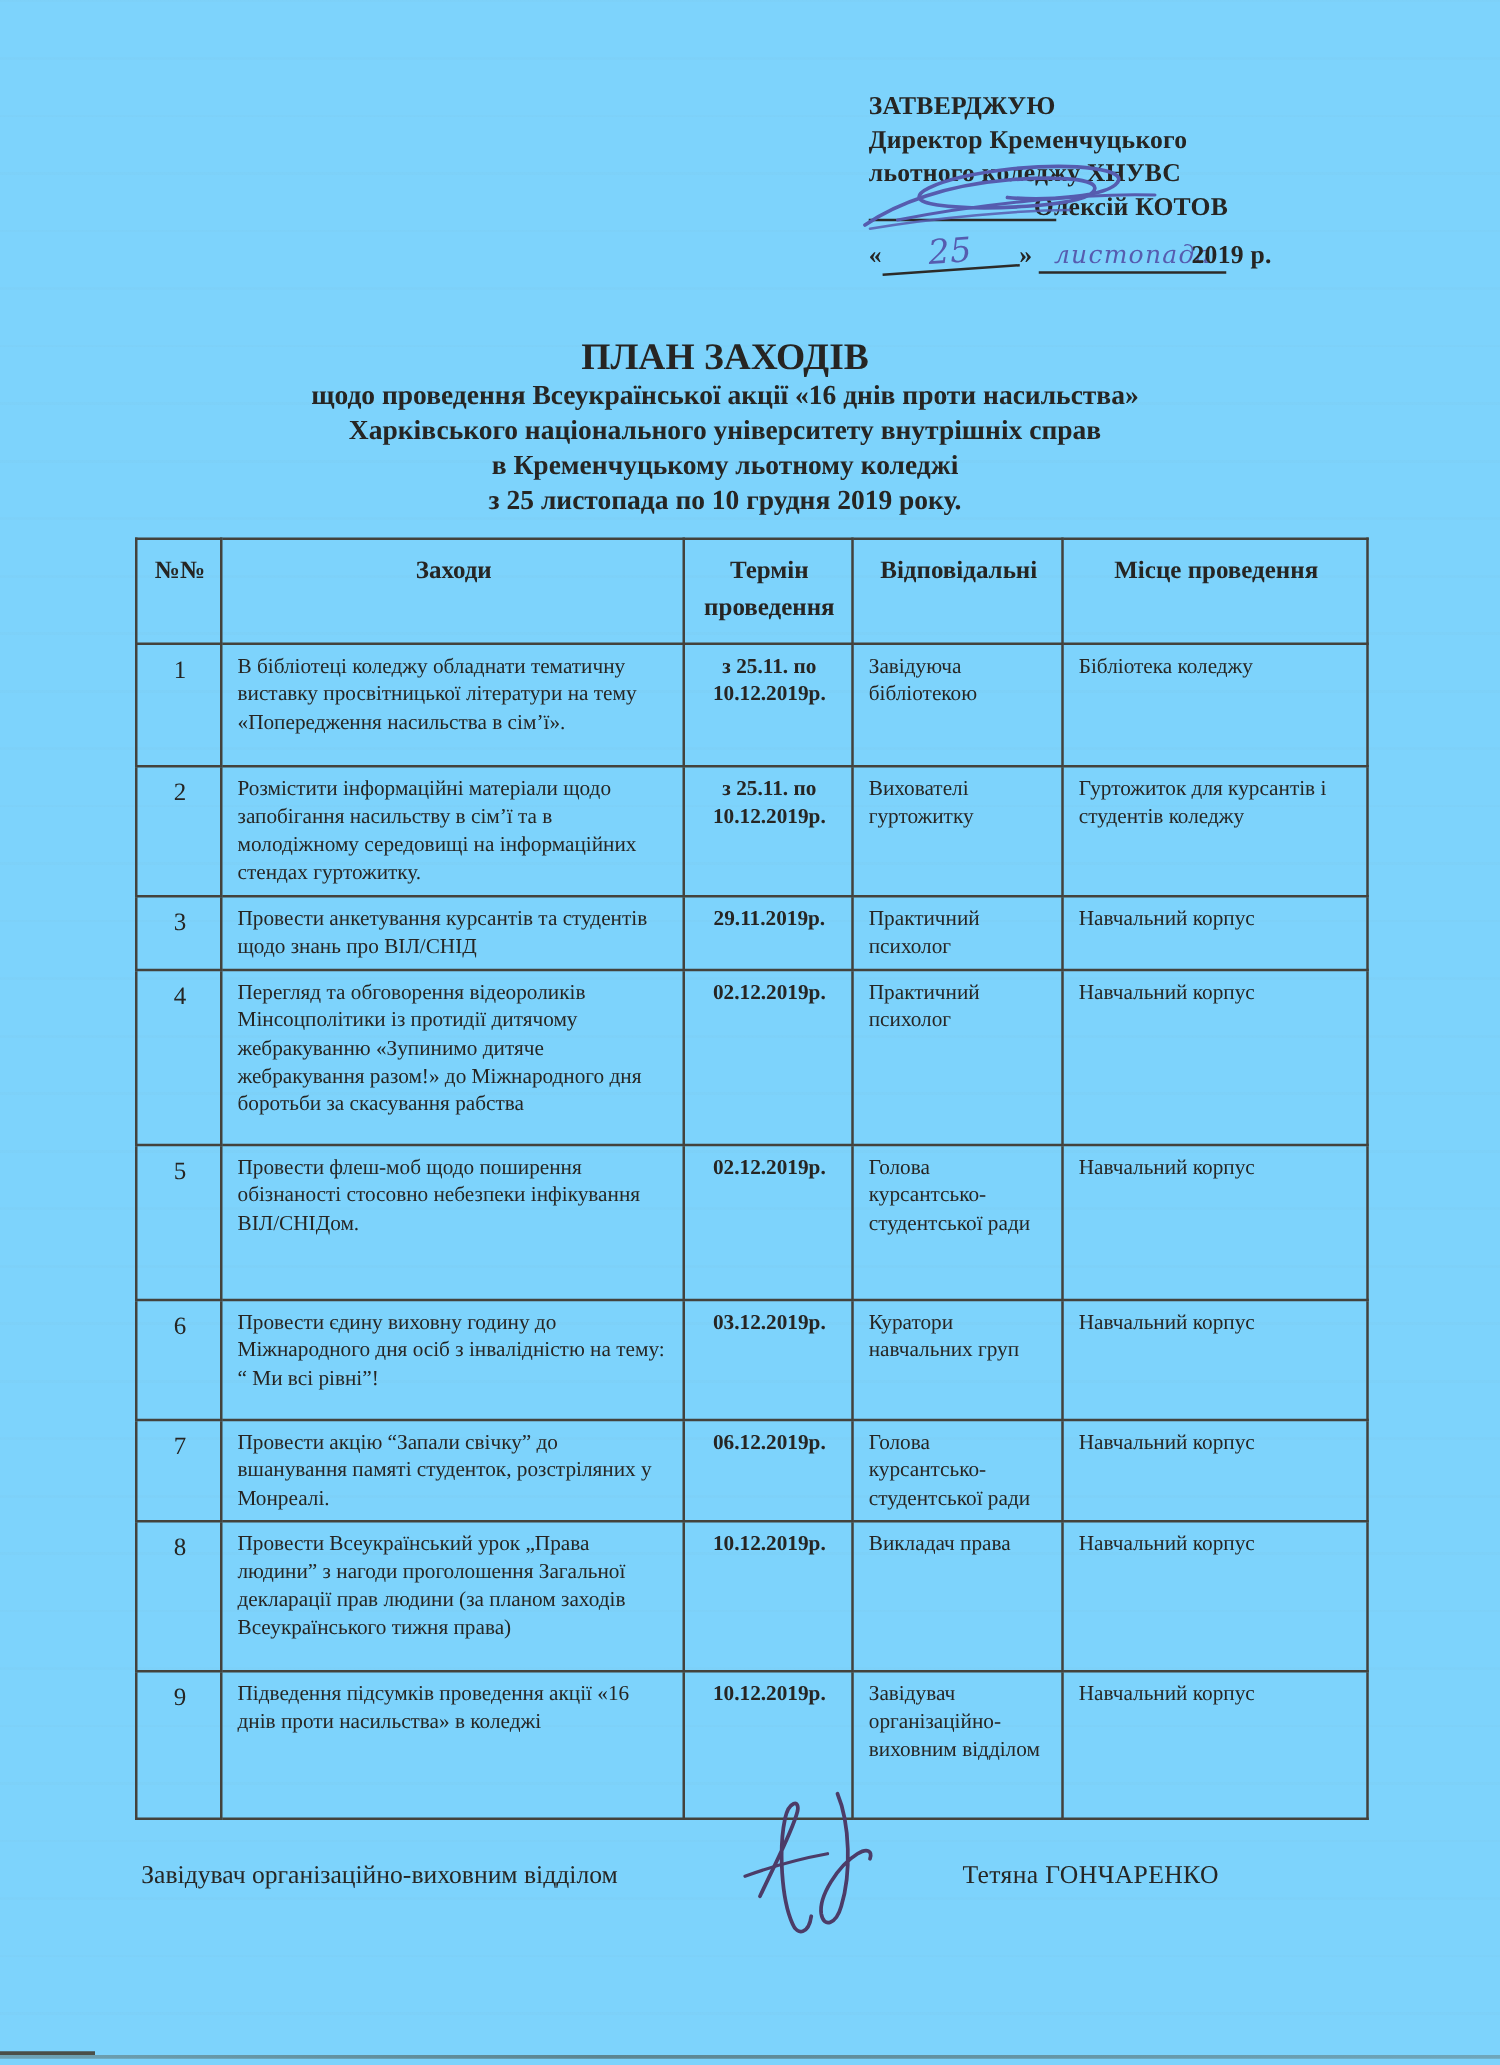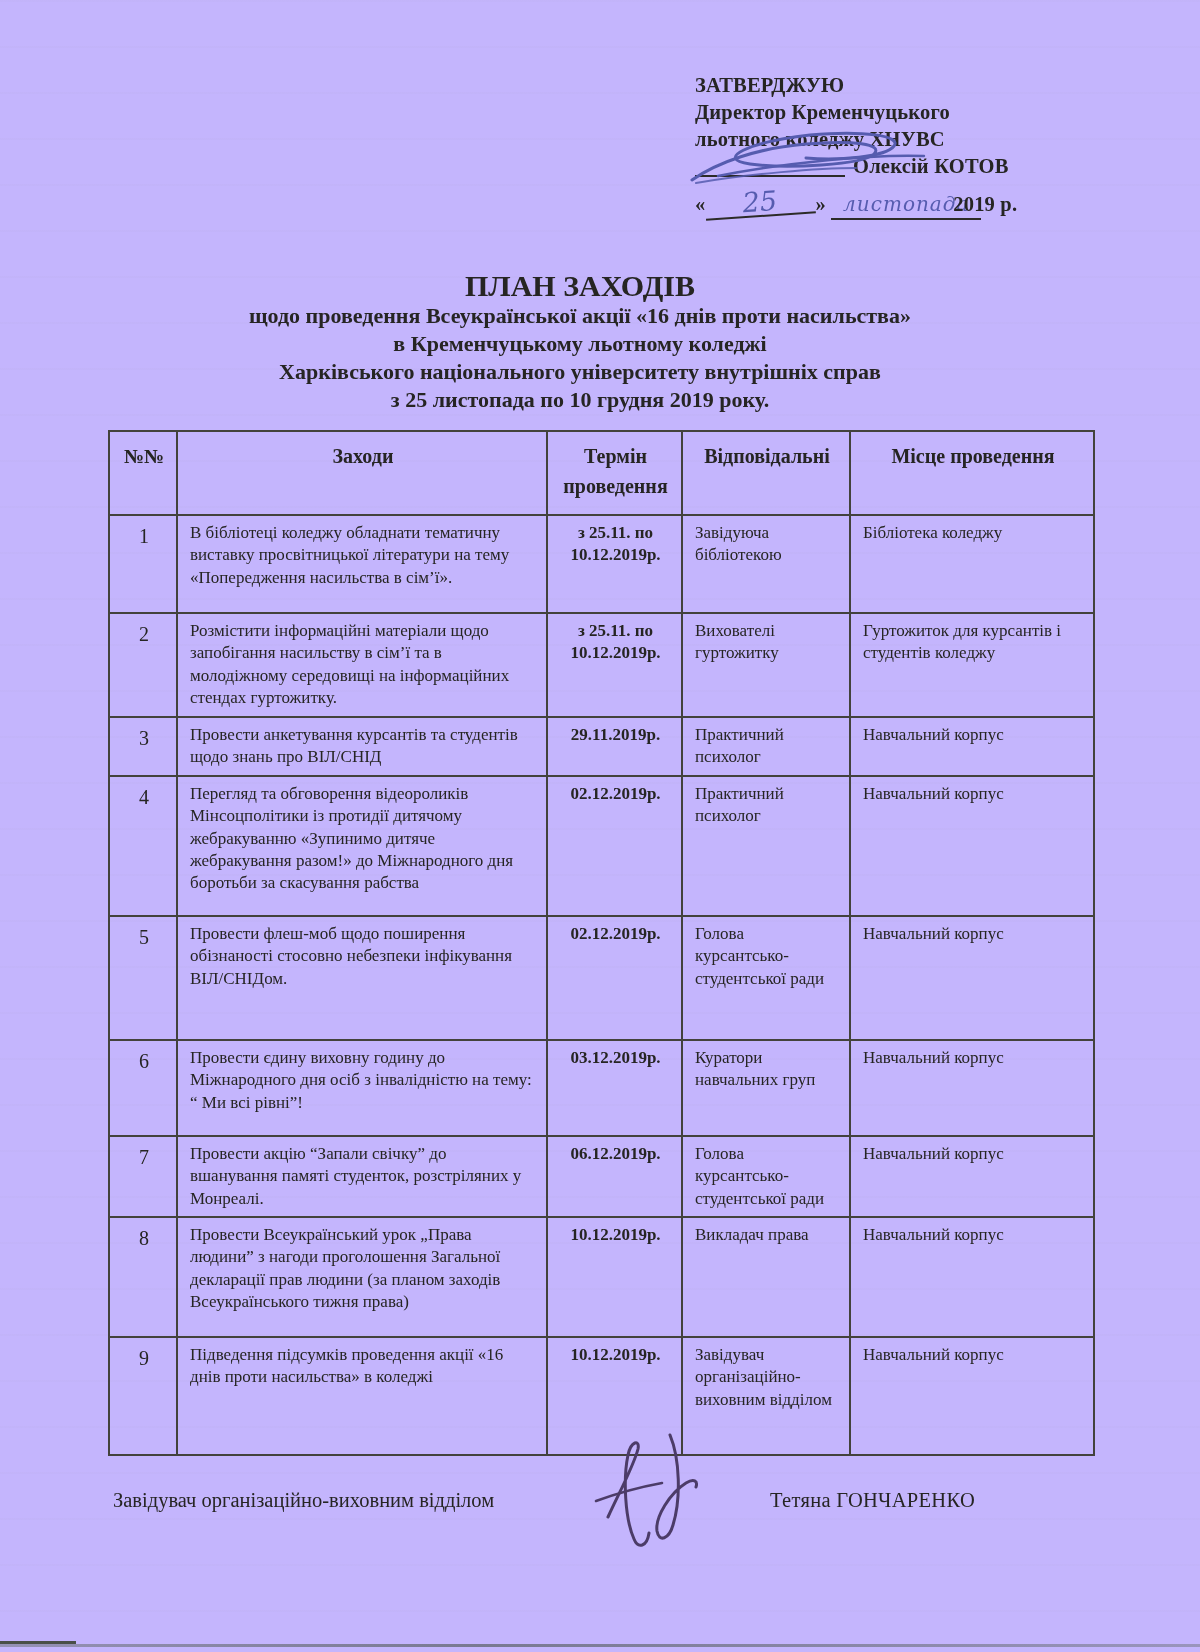--- a/index.html
+++ b/index.html
@@ -1,42 +1,42 @@
 <!DOCTYPE html>
 <html lang="uk"><head>
 <meta charset="utf-8">
 <style>
   * { box-sizing: border-box; margin: 0; padding: 0; }
   body { background: #e9e8e2; font-family: "Liberation Serif", "DejaVu Serif", serif; }
   .page {
     position: relative;
     width: 1200px; height: 1652px;
     margin: 0 auto;
-    background: #c4b5fd;
+    background: #7dd3fc;
     color: #262523;
     overflow: hidden;
   }
   
   .page::before {
     content:""; position:absolute; inset:0; pointer-events:none;
     background: repeating-linear-gradient(180deg, rgba(120,120,110,0.025) 0 2px, rgba(0,0,0,0) 2px 46px);
   }
 
   
   .approval {
     position: absolute; left: 695px; top: 72px; width: 430px;
     font-weight: bold; font-size: 20.5px; line-height: 27px;
     letter-spacing: .2px;
   }
   .sig-line-row { position: relative; height: 30px; }
   .sig-underline {
     position:absolute; left:0; top:22px; width:150px;
     border-bottom: 2px solid #2c2b28;
   }
-  .signer { position:absolute; left:158px; top:0; }
+  .signer { position:absolute; left:132px; top:0; }
   .approval-date { position: relative; margin-top: 5px; white-space: nowrap; }
   .blank {
     display: inline-block; border-bottom: 2px solid #2c2b28;
     text-align: center; font-weight: normal;
   }
   .ink {
     color: #565caf; font-style: italic;
     font-family: "DejaVu Serif", serif;
   }
   .blank-day { width: 110px; font-size: 27px; transform: rotate(-4deg); }
@@ -111,22 +111,22 @@
 
   <svg class="header-signature" width="300" height="62" viewBox="0 0 300 62" fill="none">
     <path d="M4,52 C30,34 70,20 118,16 C165,12 196,16 186,26 C175,37 98,41 62,36 C26,31 60,14 122,7 C176,2 214,8 206,18 C198,29 150,33 118,30" stroke="#565caf" stroke-width="3" stroke-linecap="round"></path>
     <path d="M30,48 C90,36 180,26 236,28" stroke="#565caf" stroke-width="2.4" stroke-linecap="round"></path>
     <path d="M8,55 C60,46 130,40 168,40" stroke="#565caf" stroke-width="2" stroke-linecap="round" opacity=".85"></path>
   </svg>
 
   <div class="title-block">
     <div class="t1">ПЛАН ЗАХОДІВ</div>
     <div>щодо проведення Всеукраїнської акції «16 днів проти насильства»</div>
+    <div>Харківського національного університету внутрішніх справ</div>
     <div>в Кременчуцькому льотному коледжі</div>
-    <div>Харківського національного університету внутрішніх справ</div>
     <div>з 25 листопада по 10 грудня 2019 року.</div>
   </div>
 
   <div class="plan-table-wrap">
     <table>
       <colgroup>
         <col style="width:68px">
           <col style="width:370px">
           <col style="width:135px">
           <col style="width:168px">

